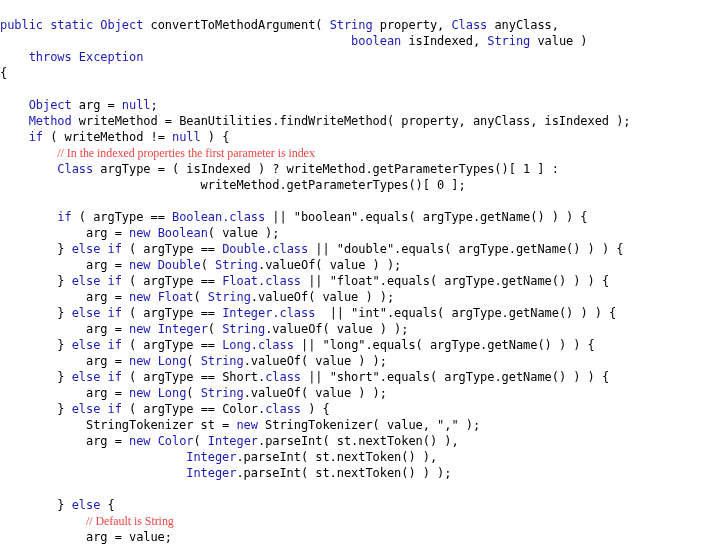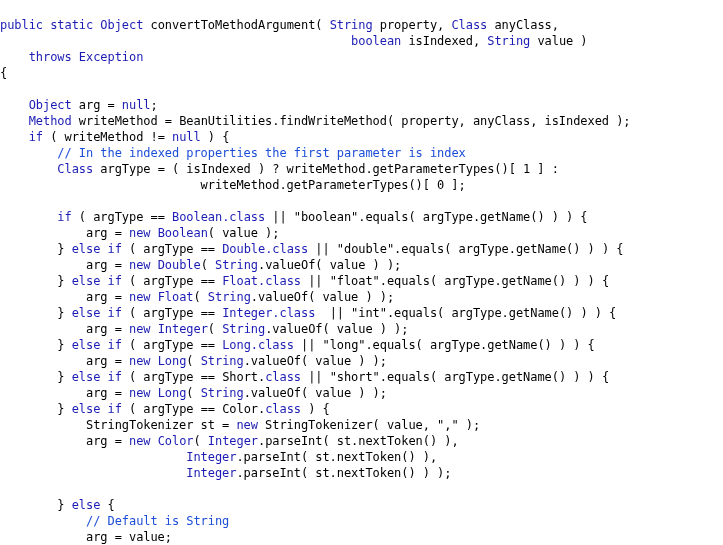--- a/index.html
+++ b/index.html
@@ -29,21 +29,21 @@
     white-space: pre;
     color: #000000;
     -webkit-font-smoothing: none;
   }
   .code-line {
     height: 16px;
     white-space: pre;
   }
   .tok-kw    { color: #1c1cb4; }
   .tok-type  { color: #1c1cb4; }
-  .tok-cmt   { color: #1d4ed8; }
+  .tok-cmt   { color: #ef4444; font-family: Liberation Serif, serif; }
   .tok-plain { color: #000000; }
 </style>
 </head>
 <body>
 
 <div id="page">
   <pre id="code-listing"><div class="code-line"><span class="tok-kw">public</span><span class="tok-plain"> </span><span class="tok-kw">static</span><span class="tok-plain"> </span><span class="tok-type">Object</span><span class="tok-plain"> convertToMethodArgument( </span><span class="tok-type">String</span><span class="tok-plain"> property, </span><span class="tok-type">Class</span><span class="tok-plain"> anyClass,</span></div><div class="code-line"><span class="tok-plain">                                                 </span><span class="tok-kw">boolean</span><span class="tok-plain"> isIndexed, </span><span class="tok-type">String</span><span class="tok-plain"> value )</span></div><div class="code-line"><span class="tok-plain">    </span><span class="tok-kw">throws</span><span class="tok-plain"> </span><span class="tok-type">Exception</span></div><div class="code-line"><span class="tok-plain">{</span></div><div class="code-line">&nbsp;</div><div class="code-line"><span class="tok-plain">    </span><span class="tok-type">Object</span><span class="tok-plain"> arg = </span><span class="tok-kw">null</span><span class="tok-plain">;</span></div><div class="code-line"><span class="tok-plain">    </span><span class="tok-type">Method</span><span class="tok-plain"> writeMethod = BeanUtilities.findWriteMethod( property, anyClass, isIndexed );</span></div><div class="code-line"><span class="tok-plain">    </span><span class="tok-kw">if</span><span class="tok-plain"> ( writeMethod != </span><span class="tok-kw">null</span><span class="tok-plain"> ) {</span></div><div class="code-line"><span class="tok-plain">        </span><span class="tok-cmt">// In the indexed properties the first parameter is index</span></div><div class="code-line"><span class="tok-plain">        </span><span class="tok-type">Class</span><span class="tok-plain"> argType = ( isIndexed ) ? writeMethod.getParameterTypes()[ 1 ] :</span></div><div class="code-line"><span class="tok-plain">                            writeMethod.getParameterTypes()[ 0 ];</span></div><div class="code-line">&nbsp;</div><div class="code-line"><span class="tok-plain">        </span><span class="tok-kw">if</span><span class="tok-plain"> ( argType == </span><span class="tok-type">Boolean.class</span><span class="tok-plain"> || "boolean".equals( argType.getName() ) ) {</span></div><div class="code-line"><span class="tok-plain">            arg = </span><span class="tok-kw">new</span><span class="tok-plain"> </span><span class="tok-type">Boolean</span><span class="tok-plain">( value );</span></div><div class="code-line"><span class="tok-plain">        } </span><span class="tok-kw">else</span><span class="tok-plain"> </span><span class="tok-kw">if</span><span class="tok-plain"> ( argType == </span><span class="tok-type">Double.class</span><span class="tok-plain"> || "double".equals( argType.getName() ) ) {</span></div><div class="code-line"><span class="tok-plain">            arg = </span><span class="tok-kw">new</span><span class="tok-plain"> </span><span class="tok-type">Double</span><span class="tok-plain">( </span><span class="tok-type">String</span><span class="tok-plain">.valueOf( value ) );</span></div><div class="code-line"><span class="tok-plain">        } </span><span class="tok-kw">else</span><span class="tok-plain"> </span><span class="tok-kw">if</span><span class="tok-plain"> ( argType == </span><span class="tok-type">Float.class</span><span class="tok-plain"> || "float".equals( argType.getName() ) ) {</span></div><div class="code-line"><span class="tok-plain">            arg = </span><span class="tok-kw">new</span><span class="tok-plain"> </span><span class="tok-type">Float</span><span class="tok-plain">( </span><span class="tok-type">String</span><span class="tok-plain">.valueOf( value ) );</span></div><div class="code-line"><span class="tok-plain">        } </span><span class="tok-kw">else</span><span class="tok-plain"> </span><span class="tok-kw">if</span><span class="tok-plain"> ( argType == </span><span class="tok-type">Integer.class</span><span class="tok-plain">  || "int".equals( argType.getName() ) ) {</span></div><div class="code-line"><span class="tok-plain">            arg = </span><span class="tok-kw">new</span><span class="tok-plain"> </span><span class="tok-type">Integer</span><span class="tok-plain">( </span><span class="tok-type">String</span><span class="tok-plain">.valueOf( value ) );</span></div><div class="code-line"><span class="tok-plain">        } </span><span class="tok-kw">else</span><span class="tok-plain"> </span><span class="tok-kw">if</span><span class="tok-plain"> ( argType == </span><span class="tok-type">Long.class</span><span class="tok-plain"> || "long".equals( argType.getName() ) ) {</span></div><div class="code-line"><span class="tok-plain">            arg = </span><span class="tok-kw">new</span><span class="tok-plain"> </span><span class="tok-type">Long</span><span class="tok-plain">( </span><span class="tok-type">String</span><span class="tok-plain">.valueOf( value ) );</span></div><div class="code-line"><span class="tok-plain">        } </span><span class="tok-kw">else</span><span class="tok-plain"> </span><span class="tok-kw">if</span><span class="tok-plain"> ( argType == Short.</span><span class="tok-type">class</span><span class="tok-plain"> || "short".equals( argType.getName() ) ) {</span></div><div class="code-line"><span class="tok-plain">            arg = </span><span class="tok-kw">new</span><span class="tok-plain"> </span><span class="tok-type">Long</span><span class="tok-plain">( </span><span class="tok-type">String</span><span class="tok-plain">.valueOf( value ) );</span></div><div class="code-line"><span class="tok-plain">        } </span><span class="tok-kw">else</span><span class="tok-plain"> </span><span class="tok-kw">if</span><span class="tok-plain"> ( argType == Color.</span><span class="tok-type">class</span><span class="tok-plain"> ) {</span></div><div class="code-line"><span class="tok-plain">            StringTokenizer st = </span><span class="tok-kw">new</span><span class="tok-plain"> StringTokenizer( value, "," );</span></div><div class="code-line"><span class="tok-plain">            arg = </span><span class="tok-kw">new</span><span class="tok-plain"> </span><span class="tok-type">Color</span><span class="tok-plain">( </span><span class="tok-type">Integer</span><span class="tok-plain">.parseInt( st.nextToken() ),</span></div><div class="code-line"><span class="tok-plain">                          </span><span class="tok-type">Integer</span><span class="tok-plain">.parseInt( st.nextToken() ),</span></div><div class="code-line"><span class="tok-plain">                          </span><span class="tok-type">Integer</span><span class="tok-plain">.parseInt( st.nextToken() ) );</span></div><div class="code-line">&nbsp;</div><div class="code-line"><span class="tok-plain">        } </span><span class="tok-kw">else</span><span class="tok-plain"> {</span></div><div class="code-line"><span class="tok-plain">            </span><span class="tok-cmt">// Default is String</span></div><div class="code-line"><span class="tok-plain">            arg = value;</span></div></pre>
 </div>
 
 </body></html>

